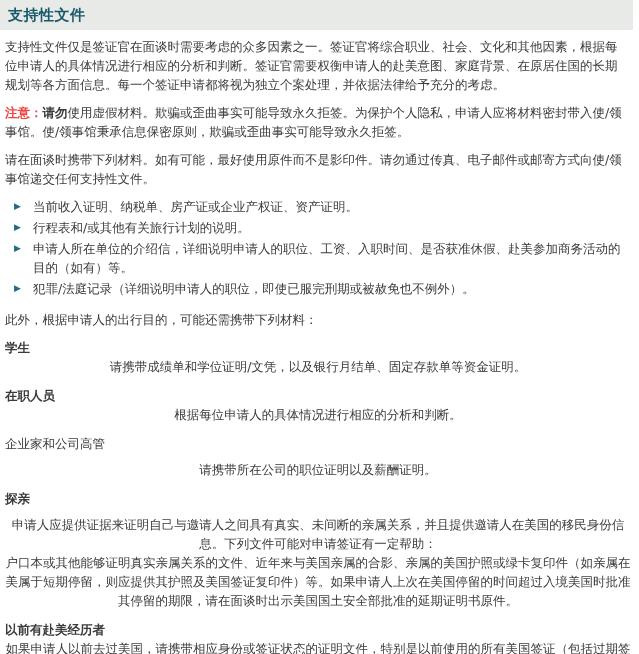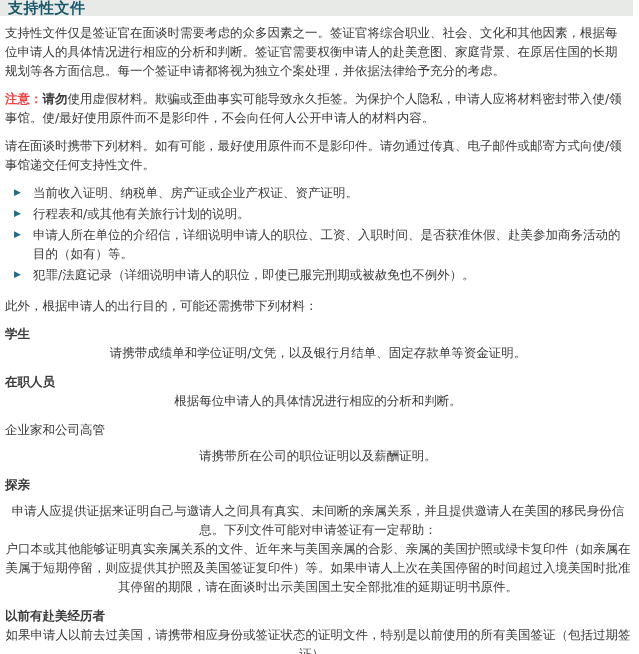--- a/index.html
+++ b/index.html
@@ -6,21 +6,21 @@
   body {
     width: 639px;
     min-height: 654px;
     font-family: "DejaVu Sans", sans-serif;
     color: #3b3b3b;
     font-size: 12.5px;
     line-height: 19px;
   }
   .title-bar {
     background: #e8eae7;
-    height: 16px;
+    height: 30px;
     margin: 0 6px 0 0;
     display: flex;
     align-items: center;
     padding-left: 8px;
     box-sizing: border-box;
   }
   .page-title {
     margin: 0;
     font-size: 15px;
     font-weight: bold;
@@ -64,21 +64,21 @@
 <div>
 
   <div class="title-bar">
     <h1 class="page-title">支持性文件</h1>
   </div>
 
   <div class="content">
 
     <p class="para">支持性文件仅是签证官在面谈时需要考虑的众多因素之一。签证官将综合职业、社会、文化和其他因素，根据每位申请人的具体情况进行相应的分析和判断。签证官需要权衡申请人的赴美意图、家庭背景、在原居住国的长期规划等各方面信息。每一个签证申请都将视为独立个案处理，并依据法律给予充分的考虑。</p>
 
-    <p class="para"><span class="notice-label">注意：</span><span class="notice-em">请勿</span><span>使用虚假材料。欺骗或歪曲事实可能导致永久拒签。为保护个人隐私，申请人应将材料密封带入使/领事馆。使/最好使用原件而不是影印件，不会向任何人公开申请人的材料内容。</span></p>
+    <p class="para"><span class="notice-label">注意：</span><span class="notice-em">请勿</span><span>使用虚假材料。欺骗或歪曲事实可能导致永久拒签。为保护个人隐私，申请人应将材料密封带入使/领事馆。使/领事馆秉承信息保密原则，欺骗或歪曲事实可能导致永久拒签。</span></p>
 
     <p class="para">请在面谈时携带下列材料。如有可能，最好使用原件而不是影印件。请勿通过传真、电子邮件或邮寄方式向使/领事馆递交任何支持性文件。</p>
 
     <ul class="bullets">
       <li><span class="arrow-icon">▶</span><span>当前收入证明、纳税单、房产证或企业产权证、资产证明。</span></li>
       <li><span class="arrow-icon">▶</span><span>行程表和/或其他有关旅行计划的说明。</span></li>
       <li><span class="arrow-icon">▶</span><span>申请人所在单位的介绍信，详细说明申请人的职位、工资、入职时间、是否获准休假、赴美参加商务活动的目的（如有）等。</span></li>
       <li><span class="arrow-icon">▶</span><span>犯罪/法庭记录（详细说明申请人的职位，即使已服完刑期或被赦免也不例外）。</span></li>
     </ul>
 

